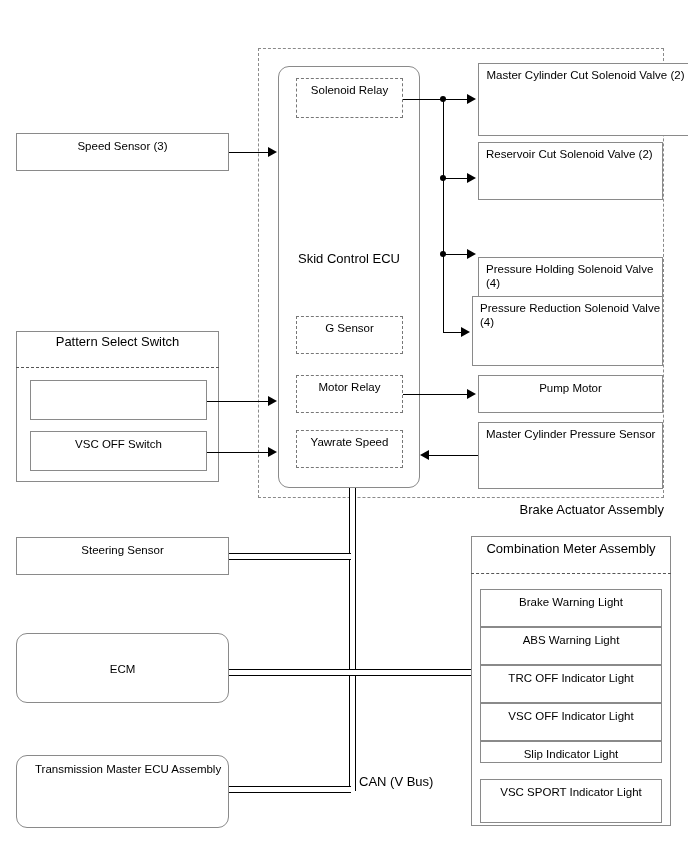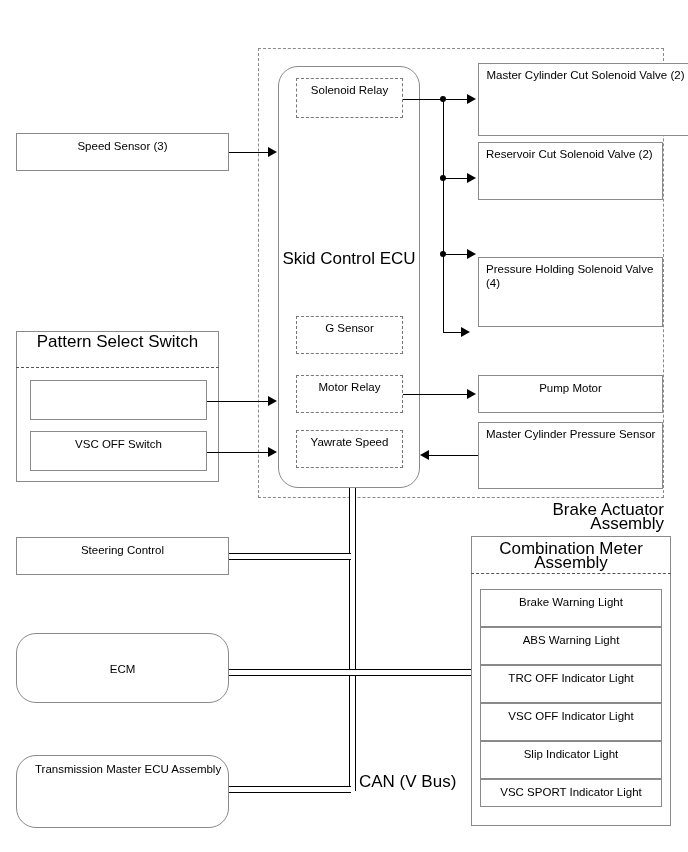--- a/index.html
+++ b/index.html
@@ -19,31 +19,31 @@
   .box {
     position: absolute;
     box-sizing: border-box;
     border: 1px solid #8a8a8a;
     background: #ffffff;
     font-size: 11.5px;
     color: #000000;
     line-height: 14px;
   }
   .box.rounded {
-    border-radius: 20px;
+    border-radius: 11px;
   }
   .box.dashed {
     border: 1px dashed #8a8a8a;
   }
   .box.dashed-dark {
     border: 1px dashed #777777;
   }
   .label {
     position: absolute;
-    font-size: 17px;
+    font-size: 13px;
     color: #000000;
     line-height: 14px;
     white-space: pre-line;
   }
   .txt-c {
     position: absolute;
     left: 0; right: 0;
     text-align: center;
   }
   .txt-l {
@@ -137,20 +137,24 @@
   <div class="box" style="left:478px; top:142px; width:185px; height:58px;">
     <div class="txt-l" style="left:7px; top:4px;">Reservoir Cut Solenoid
 Valve (2)</div>
   </div>
 
   <div class="box" style="left:478px; top:219px; width:185px; height:70px;margin-top:38px;">
     <div class="txt-l" style="left:7px; top:4px;">Pressure Holding Solenoid
 Valve (4)</div>
   </div>
 
+  <div class="box" style="left:472px; top:296px; width:191px; height:70px;">
+    <div class="txt-l" style="left:7px; top:4px;">Pressure Reduction Solenoid
+Valve (4)</div>
+  </div>
 
   <div class="box" style="left:478px; top:375px; width:185px; height:38px;">
     <div class="txt-c" style="top:5px;">Pump Motor</div>
   </div>
 
   <div class="box" style="left:478px; top:422px; width:185px; height:67px;">
     <div class="txt-l" style="left:7px; top:4px;">Master Cylinder Pressure
 Sensor</div>
   </div>
 
@@ -197,21 +201,21 @@
 
   <div class="box" style="left:30px; top:431px; width:177px; height:40px;">
     <div class="txt-c" style="top:5px;">VSC OFF Switch</div>
   </div>
   <div class="hline" style="left:207px; top:452px; width:62px;"></div>
   <div class="arrow-r" style="left:268px; top:447px;"></div>
 
   <div class="bus-v" style="left:349px; top:488px; height:303px;"></div>
 
   <div class="box" style="left:16px; top:537px; width:213px; height:38px;">
-    <div class="txt-c" style="top:5px;">Steering Control</div>
+    <div class="txt-c" style="top:5px;">Steering Sensor</div>
   </div>
   <div class="bus-h" style="left:229px; top:553px; width:122px;"></div>
 
   <div class="box rounded" style="left:16px; top:633px; width:213px; height:70px;">
     <div class="txt-c" style="top:28px;">ECM</div>
   </div>
   <div class="bus-h" style="left:229px; top:669px; width:122px;"></div>
 
   <div class="box rounded" style="left:16px; top:755px; width:213px; height:73px;">
     <div class="txt-l" style="left:18px; top:6px;">Transmission Master ECU
@@ -232,20 +236,20 @@
   </div>
   <div class="box" style="left:480px; top:627px; width:182px; height:38px;">
     <div class="txt-c" style="top:5px;">ABS Warning Light</div>
   </div>
   <div class="box" style="left:480px; top:665px; width:182px; height:38px;">
     <div class="txt-c" style="top:5px;">TRC OFF Indicator Light</div>
   </div>
   <div class="box" style="left:480px; top:703px; width:182px; height:38px;">
     <div class="txt-c" style="top:5px;">VSC OFF Indicator Light</div>
   </div>
-  <div class="box" style="left:480px; top:741px; width:182px; height:38px;">
+  <div class="box" style="left:480px; top:741px; width:182px; height:22px;">
     <div class="txt-c" style="top:5px;">Slip Indicator Light</div>
   </div>
-  <div class="box" style="left:480px; top:779px; width:182px; height:28px;">
+  <div class="box" style="left:480px; top:779px; width:182px; height:44px;">
     <div class="txt-c" style="top:5px;">VSC SPORT Indicator Light</div>
   </div>
 
 </div>
 
 </body></html>

